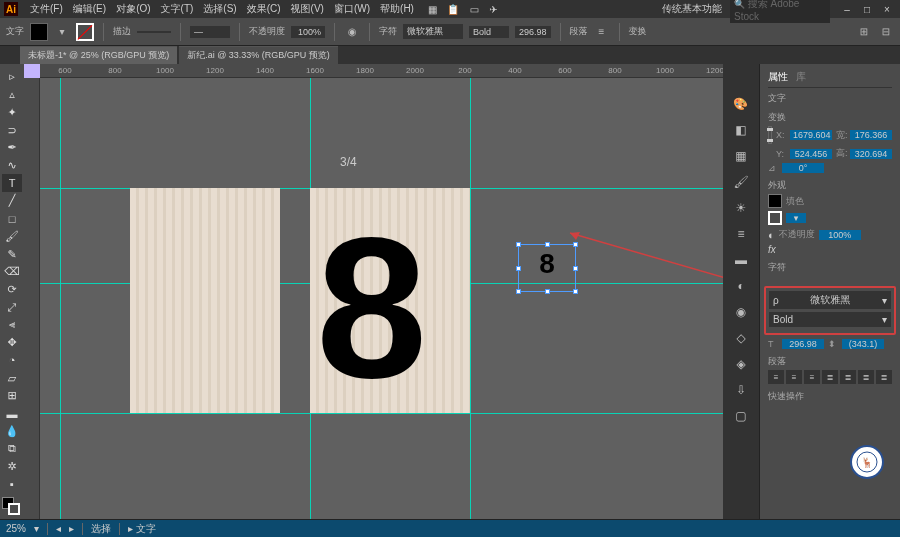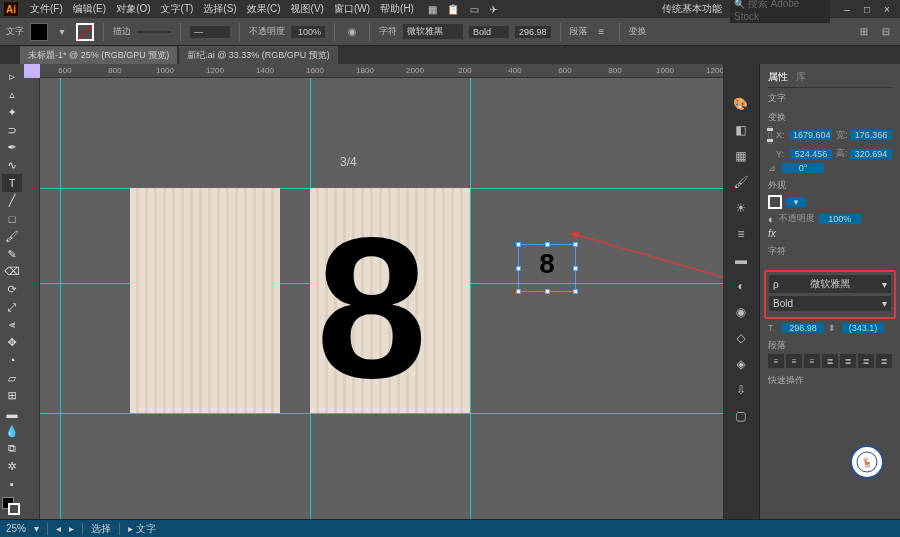--- a/index.html
+++ b/index.html
@@ -258,20 +258,24 @@
           <div class="field">524.456</div>
         <span class="flbl">高:</span>
           <div class="field">320.694</div>
       </div>
       <div class="row">
           <span class="flbl">⊿</span>
           <div class="field">0°</div>
         </div>
 
       <div class="section-label">外观</div>
+      <div class="sw-row">
+          <div class="sw-box"></div>
+          <span class="flbl">填色</span>
+        </div>
       <div class="sw-row" style="margin-top:3px">
           <div class="sw-box" style="background:#4b4b4b;border:2px solid #fff"></div>
           <div class="field" style="min-width:20px">▾</div>
         </div>
       <div class="row" style="margin-top:3px">
           <span style="font-size:11px">◐</span>
           <span class="flbl">不透明度</span>
           <div class="field">100%</div>
         </div>
       <div class="row">

